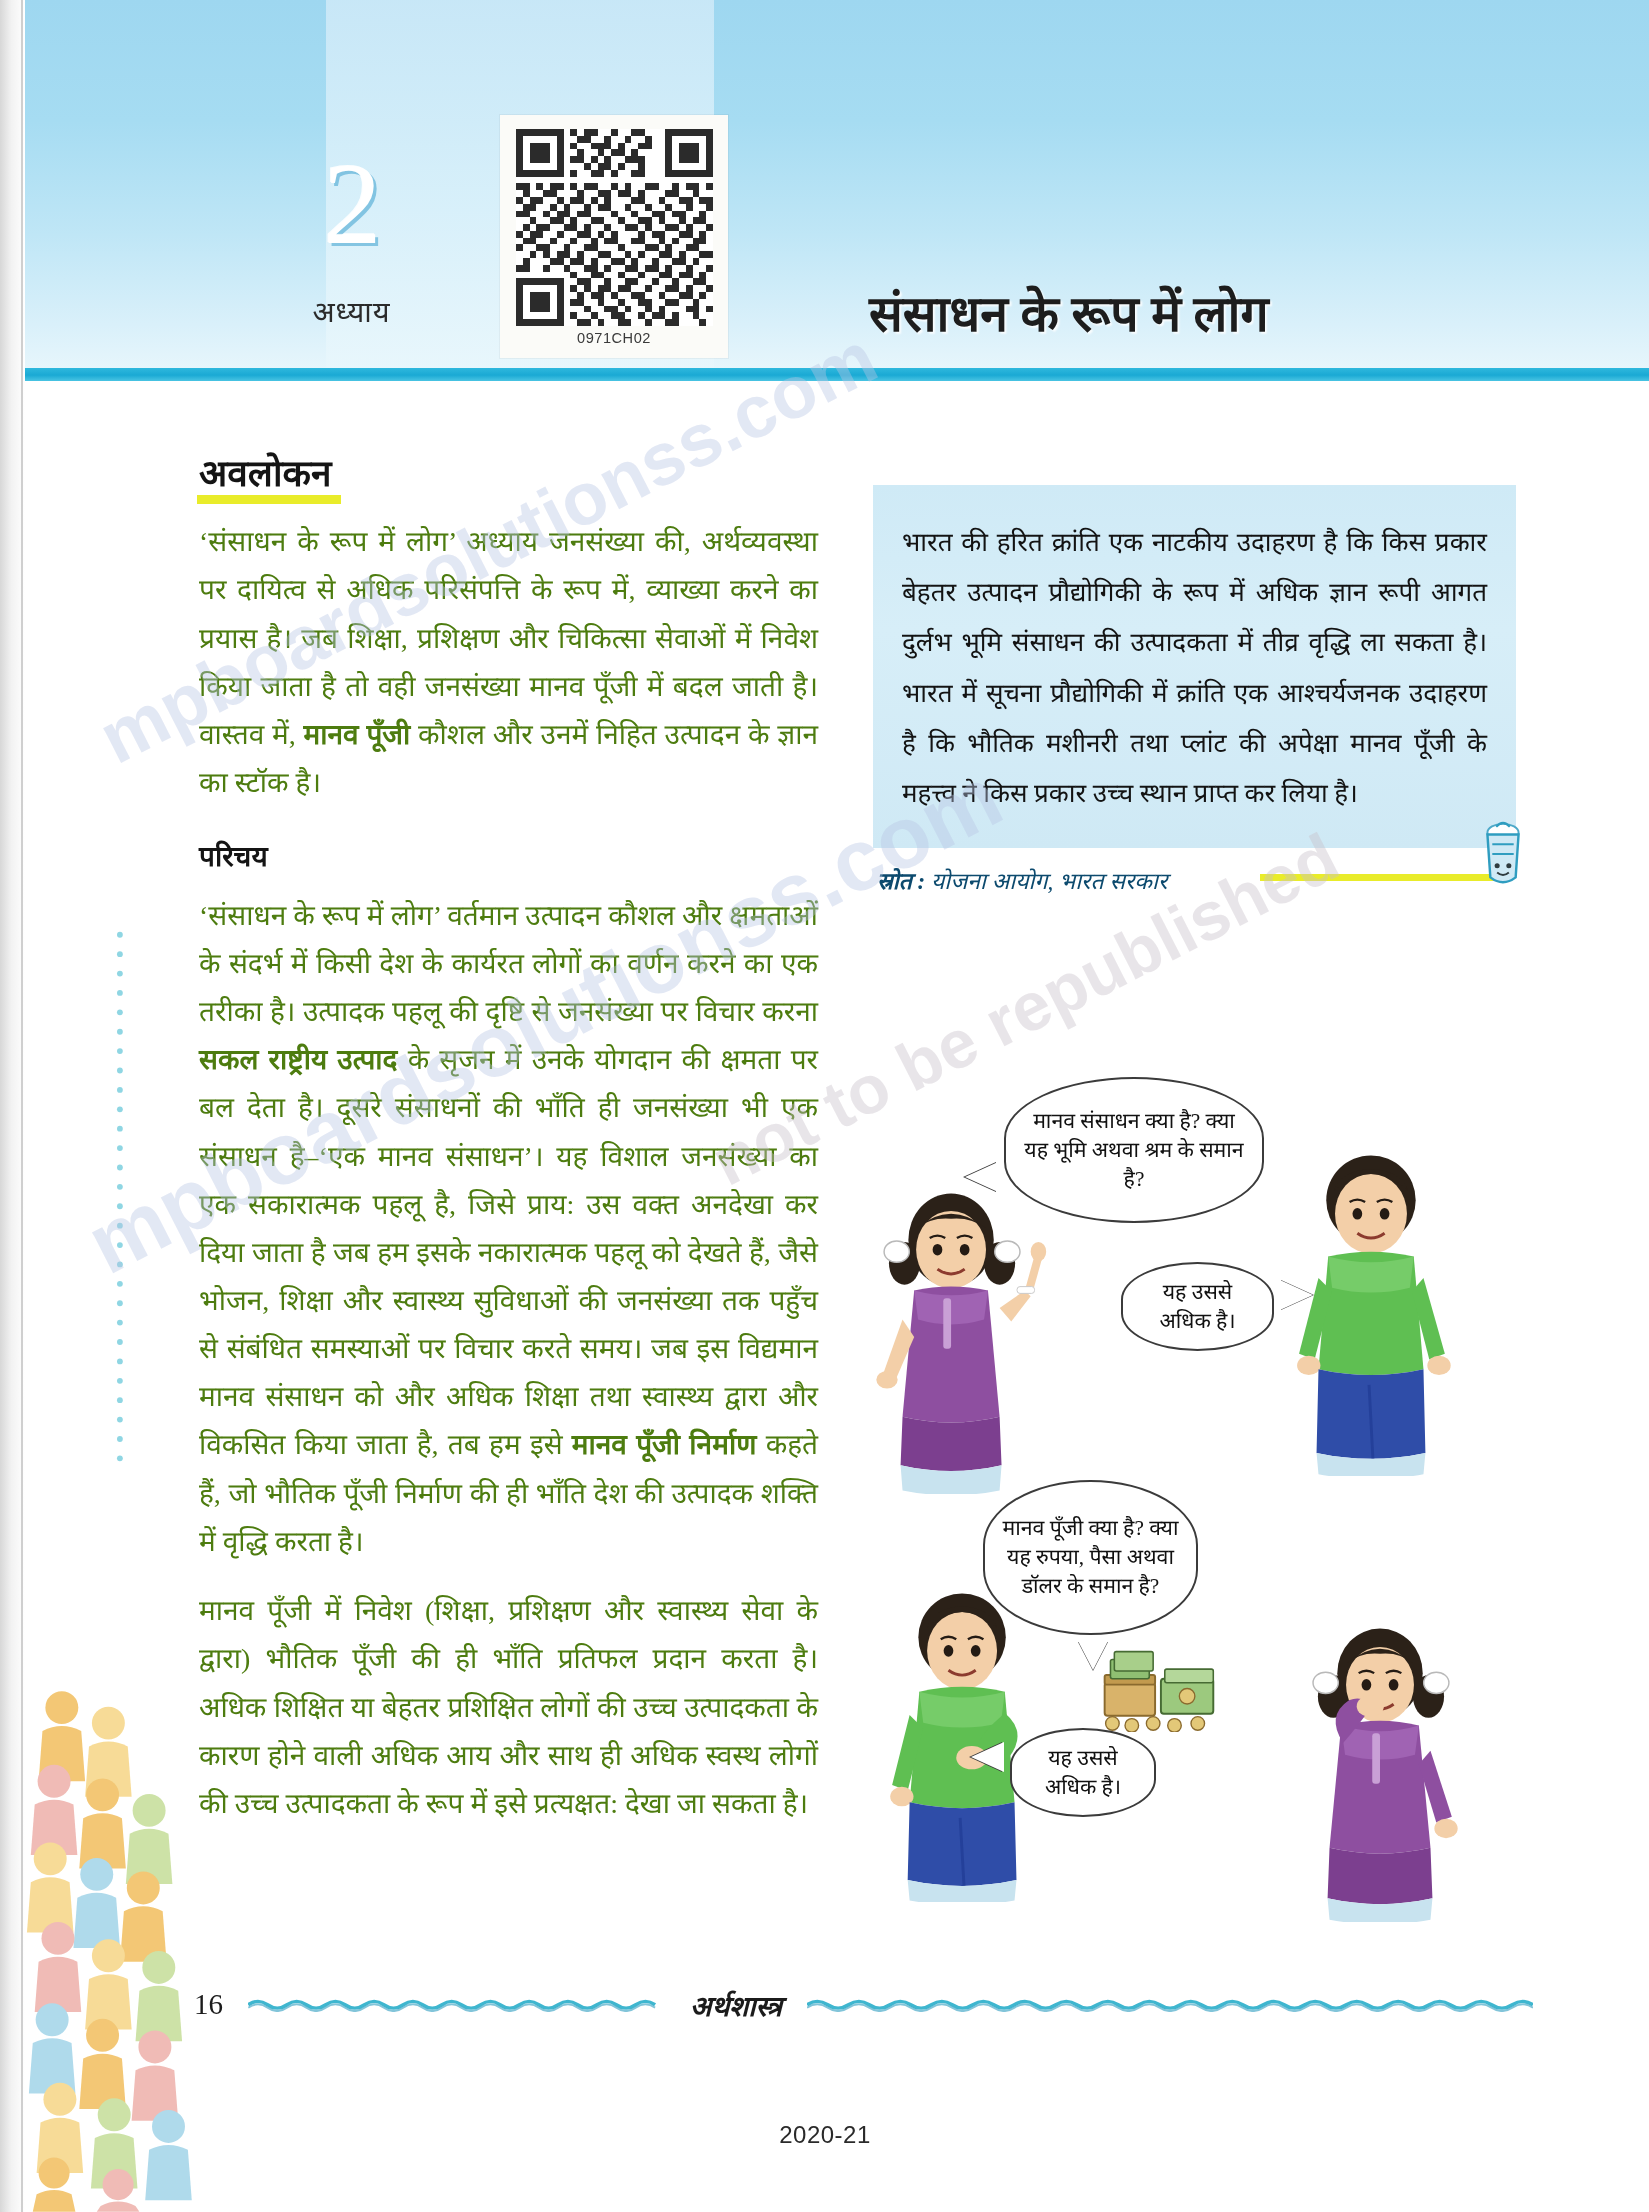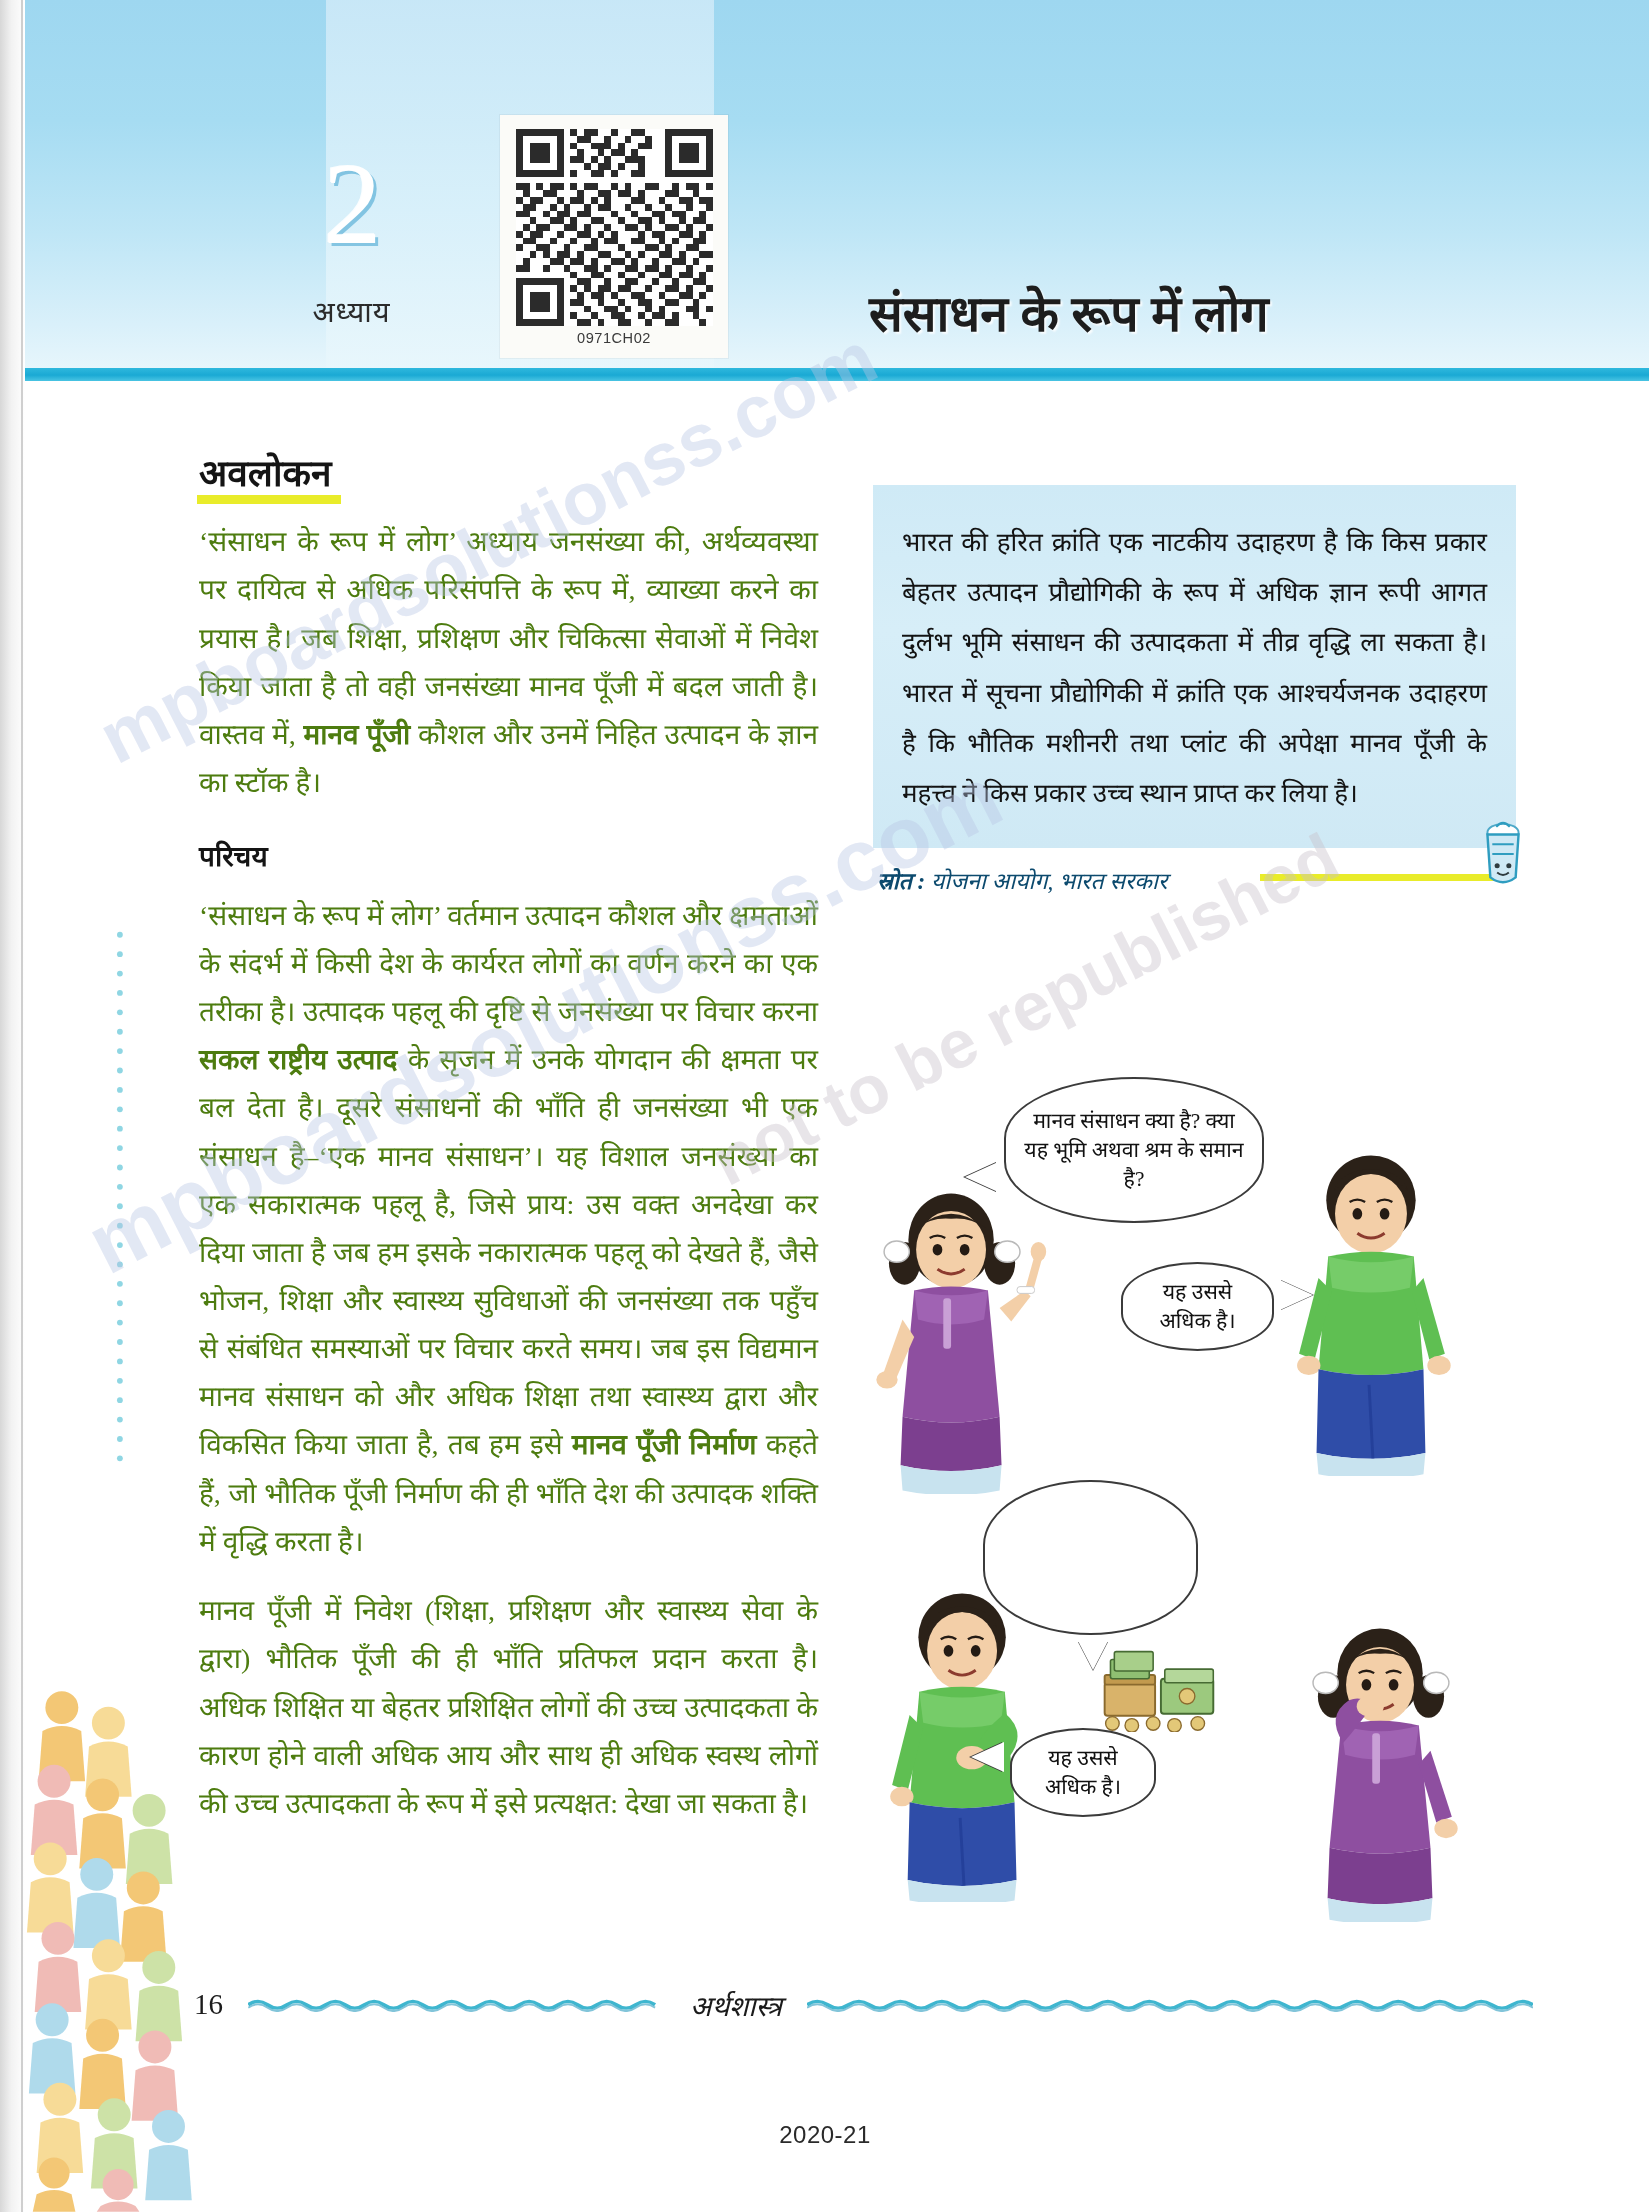--- a/index.html
+++ b/index.html
@@ -103,21 +103,21 @@
   
   .crowd{position:absolute;left:25px;top:1688px;width:223px;height:524px;}
   .dotline{position:absolute;left:116px;top:927px;width:7.8px;height:543px;}
 
   
   .footer{position:absolute;left:194px;top:1980px;width:1339px;height:49px;
     display:flex;align-items:center;gap:25px;}
   .folio{font-family:"Liberation Serif",serif;font-size:29px;color:#1b1b1b;}
   .squiggle{flex:0 0 auto;height:15.5px;}
   .foot-title{font-family:"Liberation Serif",serif;font-size:28px;font-style:italic;
-    font-weight:400;color:#1b1b1b;white-space:nowrap;}
+    font-weight:700;color:#1b1b1b;white-space:nowrap;}
   .squiggle2{flex:1 1 auto;height:15.5px;}
 
   .year{position:absolute;left:0;top:2121px;width:1650px;text-align:center;
     font-family:"Liberation Sans",sans-serif;font-size:24px;color:#2a2a2a;letter-spacing:0.5px;}
 
   
   .wm{position:absolute;font-family:"Liberation Sans",sans-serif;font-weight:700;
     color:#b9c6e4;opacity:.40;white-space:nowrap;pointer-events:none;user-select:none;}
   .wm1{left:58px;top:505px;font-size:74px;transform:rotate(-27deg);}
   .wm2{left:39px;top:970px;font-size:87px;transform:rotate(-27deg);}
@@ -524,20 +524,21 @@
       <span>मानव संसाधन क्या है? क्या यह भूमि अथवा श्रम के समान है?</span>
       <span class="tail tail-l" style="left:-41px;top:83px;"></span>
     </div>
 
     <div class="bubble bub2">
       <span>यह उससे अधिक है।</span>
       <span class="tail tail-r" style="right:-41px;top:15.5px;"></span>
     </div>
 
     <div class="bubble bub3">
+      <span>मानव पूँजी क्या है? क्या यह रुपया, पैसा अथवा डॉलर के समान है?</span>
       <span class="tail tail-d" style="left:93px;bottom:-37px;"></span>
     </div>
 
     <div class="bubble bub4">
       <span>यह उससे अधिक है।</span>
       <span class="tail tail-l" style="left:-41px;top:11.6px;"></span>
     </div>
   </div>
 
   <div class="dotline">

